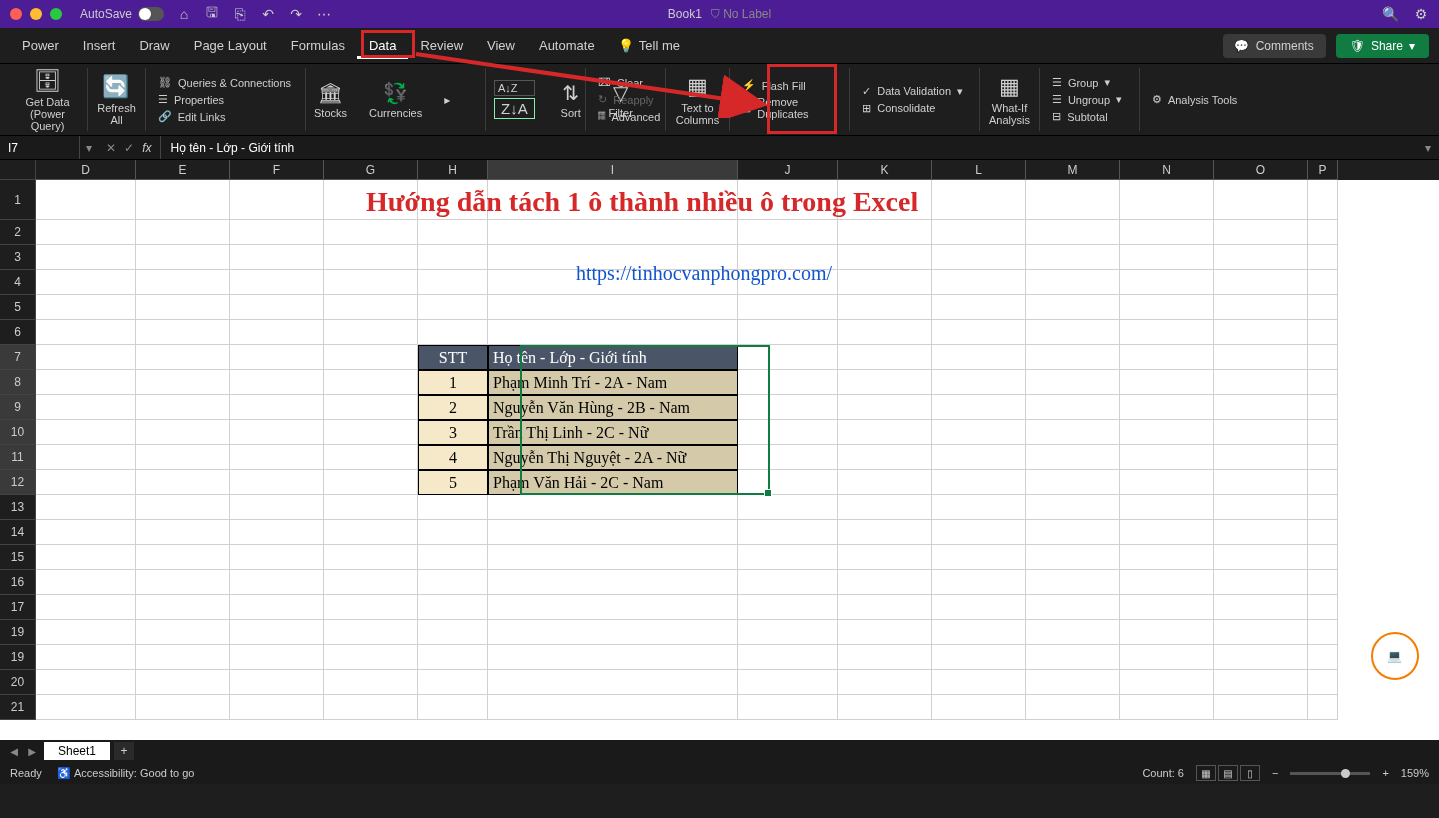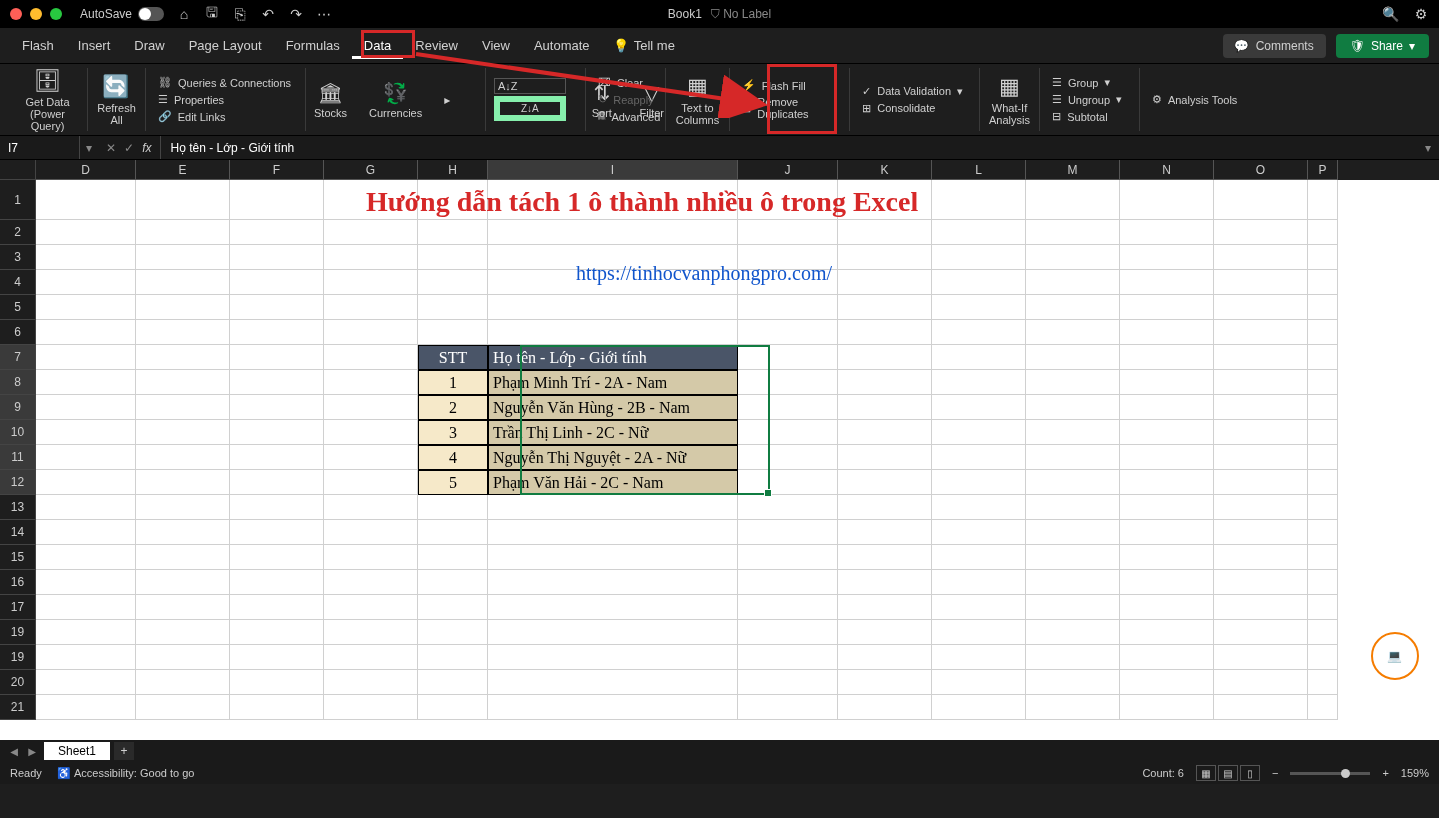--- a/index.html
+++ b/index.html
@@ -1,19 +1,19 @@
 <!DOCTYPE html>
 <html><head>
 <meta charset="utf-8">
 <style>
 * { margin:0; padding:0; box-sizing:border-box; font-family:-apple-system,"Segoe UI",sans-serif; }
 body { background:#1e1e1e; color:#d0d0d0; width:1439px; height:818px; overflow:hidden; font-size:12px; }
 
 
-.titlebar { height:28px; background:#000000; display:flex; align-items:center; padding:0 10px; }
+.titlebar { height:28px; background:#4c1d95; display:flex; align-items:center; padding:0 10px; }
 .traffic-lights { display:flex; gap:8px; }
 .traffic-lights span { width:12px; height:12px; border-radius:50%; }
 .tl-red { background:#ff5f57; }
 .tl-yellow { background:#febc2e; }
 .tl-green { background:#28c840; }
 .autosave { margin-left:18px; display:flex; align-items:center; gap:6px; color:#ccc; font-size:12px; }
 .toggle { width:26px; height:14px; background:#555; border-radius:7px; position:relative; }
 .toggle::after { content:''; width:12px; height:12px; background:#fff; border-radius:50%; position:absolute; left:1px; top:1px; }
 .qat { display:flex; gap:12px; margin-left:12px; align-items:center; }
 .qat-icon { width:16px; height:16px; display:flex; align-items:center; justify-content:center; color:#ccc; font-size:14px; cursor:pointer; }
@@ -126,21 +126,21 @@
     <span>Book1</span>
     <span style="color:#888">⛉ <span>No Label</span></span>
   </div>
   <div class="title-right">
     <span class="qat-icon">🔍</span>
     <span class="qat-icon">⚙</span>
   </div>
 </div>
 
 <div class="ribbon-tabs">
-  <div class="tab">Flash</div>
+  <div class="tab">Power</div>
   <div class="tab">Insert</div>
   <div class="tab">Draw</div>
   <div class="tab">Page Layout</div>
   <div class="tab">Formulas</div>
   <div class="tab active">Data</div>
   <div class="tab">Review</div>
   <div class="tab">View</div>
   <div class="tab">Automate</div>
   <div class="tab" style="display:flex;align-items:center;gap:4px">💡 <span>Tell me</span></div>
   <div class="tab-right">
@@ -173,21 +173,21 @@
           <div class="stock-icon">💱</div>
           <span>Currencies</span>
         </div>
       <span style="align-self:center">▸</span>
     </div>
   </div>
   <div class="rgroup" style="width:100px">
     <div class="stock-row">
       <div style="display:flex;flex-direction:column;gap:2px">
         <span style="font-size:11px;border:1px solid #555;padding:1px 3px">A↓Z</span>
-        <span style="font-size:10px;border:6px solid #86efac;padding:1px 21px">Z↓A</span>
+        <span style="font-size:15px;border:1px solid #86efac;padding:1px 6px">Z↓A</span>
       </div>
       <div class="stock-item">
           <div class="stock-icon">⇅</div>
           <span>Sort</span>
         </div>
       <div class="stock-item">
           <div class="stock-icon">▽</div>
           <span>Filter</span>
         </div>
     </div>

